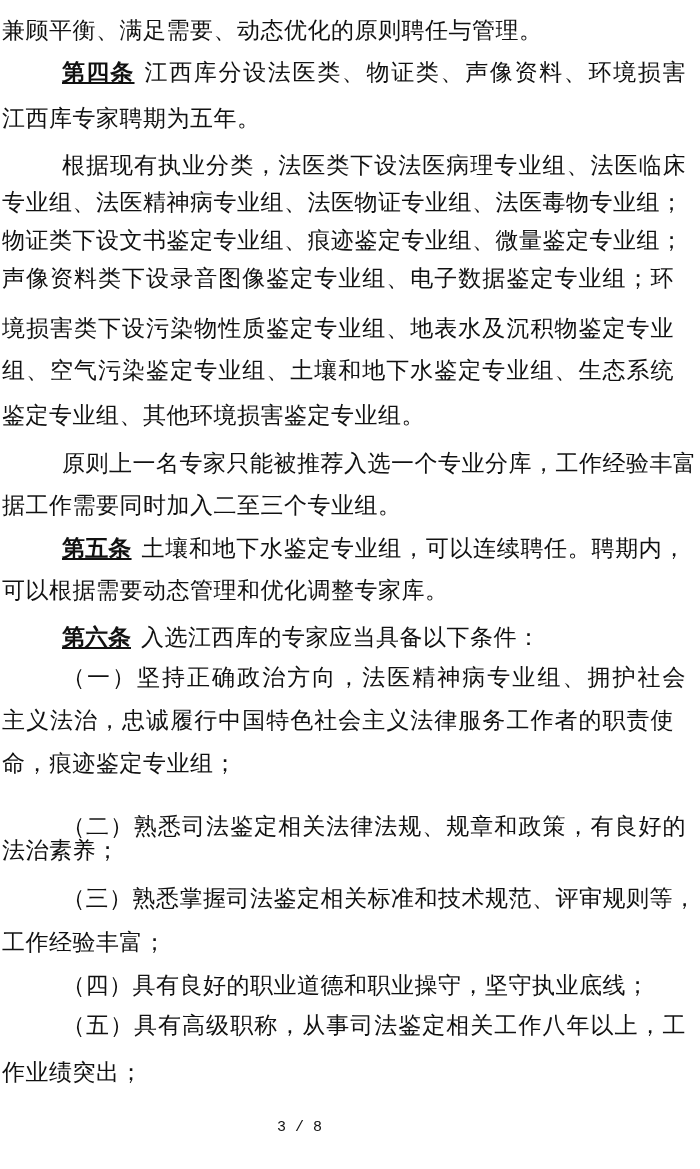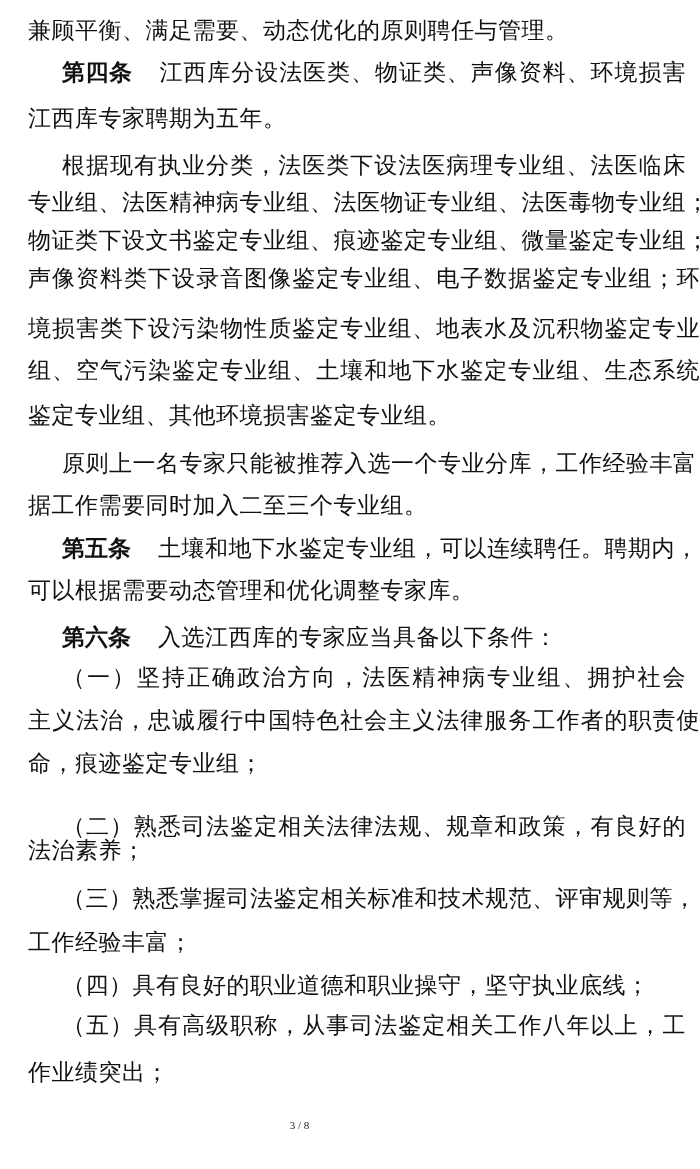--- a/index.html
+++ b/index.html
@@ -1,26 +1,26 @@
 <!DOCTYPE html>
 <html><head>
 <meta charset="utf-8">
 <style>
   html,body{margin:0;padding:0;background:#ffffff;}
   body{width:700px;height:1169px;position:relative;overflow:hidden;
        font-family:"DejaVu Serif","Liberation Serif",serif;color:#111;}
-  .ln{position:absolute;left:28px;width:672px;height:30px;line-height:30px;
+  .ln{position:absolute;left:2px;width:672px;height:30px;line-height:30px;
       font-size:23px;white-space:nowrap;letter-spacing:0.5px;text-align:justify;
       text-align-last:justify;}
   .ln.last{text-align-last:left;}
   .ln.ind{left:62px;width:624px;}
   .b{font-family:"DejaVu Sans","Liberation Sans",sans-serif;font-weight:bold;
-     letter-spacing:0;margin-right:27px;}
+     letter-spacing:0;margin-right:10px;text-decoration:underline;}
   .pg{position:absolute;left:0;width:599px;text-align:center;top:1119px;
-      font-size:11px;font-family:Liberation Serif, serif;}
+      font-size:15px;font-family:Liberation Mono, monospace;}
 </style>
 </head>
 <body>
 
 <div>
   <div class="ln last" style="top:15px">兼顾平衡、满足需要、动态优化的原则聘任与管理。</div>
 
   <div class="ln ind" style="top:57px"><span class="b">第四条</span><span>江西库分设法医类、物证类、声像资料、环境损害</span></div>
   <div class="ln last" style="top:103px">江西库专家聘期为五年。</div>
 

